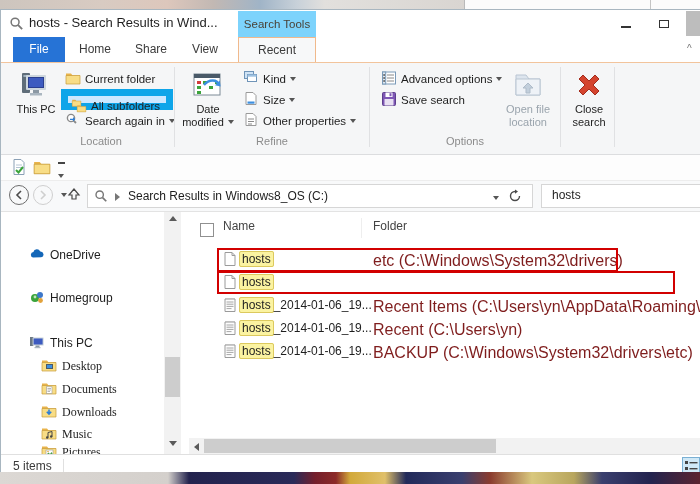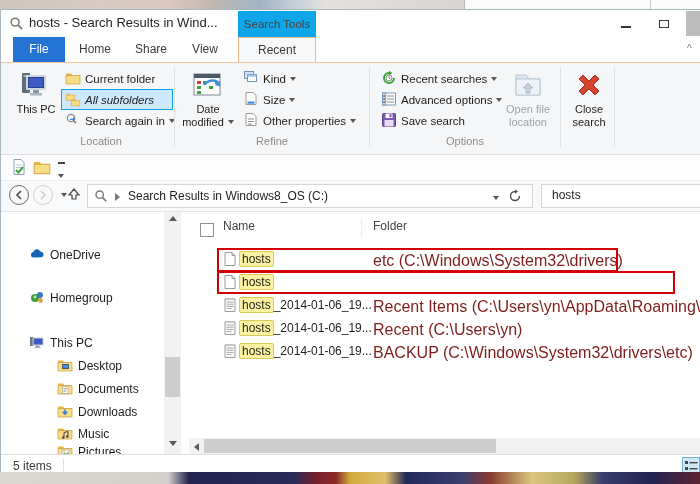--- a/index.html
+++ b/index.html
@@ -13,21 +13,21 @@
   .desk-bottom{position:absolute;left:0;top:472px;width:700px;height:12px;
     background:linear-gradient(90deg,#dcd8d4 0%,#d4d0cc 24%,#23234e 27%,#2a2a58 42%,#741f2c 45%,#8c2a28 48%,#d2a93a 50%,#e0c06a 55%,#222a5a 58%,#3a3f6e 66%,#8a3b2e 70%,#d9c87e 76%,#b8a65e 82%,#3a3f6e 86%,#23234e 93%,#5b2430 100%);}
 
   
   .win{position:absolute;left:0;top:9px;width:700px;height:463px;background:#fff;border:1px solid #a8b6c0;border-right:none;box-sizing:border-box;}
 
   
   .titlebar{position:relative;height:27px;background:#fff;}
   .title-ic{position:absolute;left:8px;top:6px;width:15px;height:15px;}
   .title-text{position:absolute;left:28px;top:5px;font-size:13px;color:#1e1e1e;white-space:nowrap;max-width:205px;overflow:hidden;}
-  .ctx-tab{position:absolute;left:237px;top:1px;width:78px;height:26px;background:#0ea5e9;
+  .ctx-tab{position:absolute;left:237px;top:1px;width:78px;height:26px;background:#7dd3fc;
            font-size:11.5px;color:#4a4237;text-align:center;line-height:26px;}
   .cap-btn{position:absolute;top:4px;width:26px;height:19px;text-align:center;cursor:default;}
   .cap-min{left:612px;}
   .cap-min i{display:inline-block;width:10px;height:2px;background:#333;margin-top:12px;}
   .cap-max{left:650px;}
   .cap-max i{display:inline-block;width:10px;height:8px;border:1.5px solid #333;margin-top:5px;box-sizing:border-box;background:#fff;}
   .cap-close-cut{position:absolute;left:685px;top:1px;width:15px;height:25px;background:#bdbdbd;}
 
   
   .tabrow{position:relative;height:25px;background:#fff;border-bottom:1px solid #f2c49c;}
@@ -40,21 +40,21 @@
   .rib-collapse{position:absolute;left:686px;top:6px;font-size:10px;color:#777;}
 
   
   .ribbon{position:relative;height:91px;background:#f5f6f7;border-bottom:1px solid #dcdddf;}
   .bigbtn{position:absolute;top:3px;height:74px;text-align:center;font-size:11px;line-height:13px;color:#1e1e1e;cursor:default;}
   .bigbtn .bico{display:block;margin:3px auto 2px auto;width:32px;height:32px;}
   .bigbtn.disabled{color:#9aa4ad;}
   .stack{position:absolute;top:5px;}
   .sbtn{position:relative;height:21px;line-height:21px;font-size:11.5px;color:#1e1e1e;white-space:nowrap;padding:0 4px 0 3px;border:1px solid transparent;box-sizing:border-box;cursor:default;}
   .sbtn .ic16{display:inline-block;width:16px;height:16px;vertical-align:-3px;margin-right:4px;}
-  .sbtn.sel{background:#cde8ff;border:1px solid #0ea5e9;font-style:italic;}
+  .sbtn.sel{background:#cde8ff;border:7px solid #0ea5e9;}
   .caret{display:inline-block;width:0;height:0;border-left:3.5px solid transparent;border-right:3.5px solid transparent;border-top:4px solid #555;margin-left:4px;vertical-align:2px;}
   .grp-label{position:absolute;top:72px;font-size:11px;color:#8b8b8b;text-align:center;cursor:default;}
   .grp-sep{position:absolute;top:4px;width:1px;height:80px;background:#e0e1e3;}
 
   
   .qatrow{position:relative;height:25px;background:#fdfdfd;border-bottom:1px solid #ededed;}
   .qat-ic{position:absolute;top:3px;width:20px;height:18px;cursor:default;}
   .qat-custom{position:absolute;left:54px;top:4px;width:12px;text-align:center;}
   .qat-custom .bar{display:block;width:7px;height:1.5px;background:#444;margin:3px auto 2px auto;}
   .qat-custom .caret{margin-left:0;}
@@ -75,21 +75,21 @@
   .addr-chev{position:absolute;right:28px;top:3px;width:20px;height:16px;text-align:center;cursor:default;}
   .addr-refresh{position:absolute;right:4px;top:2px;width:20px;height:18px;cursor:default;}
   .searchbox{position:absolute;left:540px;top:3px;width:161px;height:24px;background:#fff;border:1px solid #d6d6d6;box-sizing:border-box;}
   .searchbox input{position:absolute;left:8px;top:2px;width:130px;border:none;outline:none;font-family:"Liberation Sans",sans-serif;font-size:12px;color:#1e1e1e;background:transparent;}
 
   
   .main{position:relative;height:242px;background:#fff;}
   .side-item{position:absolute;left:0;width:160px;height:20px;line-height:20px;font-size:12px;color:#1e1e1e;white-space:nowrap;cursor:default;}
   .side-item .ic16{display:inline-block;width:16px;height:16px;vertical-align:-3px;margin-right:5px;}
   .lv0{padding-left:28px;}
-  .lv1{padding-left:56px;}
+  .lv1{padding-left:40px;font-family:Liberation Serif, serif;}
 
   .vscroll{position:absolute;left:163px;top:0;width:17px;height:242px;background:#f2f2f2;}
   .vthumb{position:absolute;left:1px;top:145px;width:15px;height:40px;background:#cdcdcd;}
   .sarrow{position:absolute;left:0;width:17px;height:17px;text-align:center;line-height:17px;color:#5a5a5a;font-size:9px;cursor:default;}
   .tri-up{display:inline-block;width:0;height:0;border-left:4px solid transparent;border-right:4px solid transparent;border-bottom:5px solid #5a5a5a;margin-bottom:2px;}
   .tri-dn{display:inline-block;width:0;height:0;border-left:4px solid transparent;border-right:4px solid transparent;border-top:5px solid #5a5a5a;margin-bottom:2px;}
   .tri-lf{display:inline-block;width:0;height:0;border-top:4px solid transparent;border-bottom:4px solid transparent;border-right:5px solid #5a5a5a;}
 
   
   .hdr-check{position:absolute;left:199px;top:11px;width:12px;height:12px;border:1px solid #909090;background:#fff;cursor:default;}
@@ -214,26 +214,20 @@
                 <path d="M3 1.5h7l3 3v9H3z" fill="#fff" stroke="#9a9a9a"></path>
                 <line x1="5" y1="7" x2="11" y2="7" stroke="#8a8a8a"></line>
                 <line x1="5" y1="9.5" x2="11" y2="9.5" stroke="#8a8a8a"></line>
                 <line x1="5" y1="12" x2="9" y2="12" stroke="#8a8a8a"></line>
               </svg></span><span>Other properties</span><span class="caret"></span></div>
         </div>
       <div class="grp-label" style="left:177px;width:188px;">Refine</div>
       <div class="grp-sep" style="left:368px;"></div>
 
       <div class="stack" style="left:376px;width:118px;">
-          <div class="sbtn"><span class="ic16"><svg width="100%" height="100%" viewBox="0 0 16 16">
-                <path d="M13 8 A5 5 0 1 1 8 3" fill="none" stroke="#3ba43b" stroke-width="2"></path>
-                <path d="M8 0.8 L11.3 3 L8 5.4 Z" fill="#3ba43b"></path>
-                <circle cx="8" cy="8" r="3" fill="#fff" stroke="#888"></circle>
-                <path d="M8 6.2 V8 L9.4 8.9" fill="none" stroke="#555" stroke-width="0.9"></path>
-              </svg></span><span>Recent searches</span><span class="caret"></span></div>
           <div class="sbtn"><span class="ic16"><svg width="100%" height="100%" viewBox="0 0 16 16">
                 <rect x="1.5" y="2" width="13" height="12" fill="#fff" stroke="#7a9ab8"></rect>
                 <rect x="1.5" y="2" width="3.2" height="12" fill="#dfe9f3" stroke="#7a9ab8"></rect>
                 <circle cx="3.1" cy="5" r="0.9" fill="#555"></circle>
                 <circle cx="3.1" cy="8" r="0.9" fill="#555"></circle>
                 <circle cx="3.1" cy="11" r="0.9" fill="#555"></circle>
                 <line x1="6" y1="5" x2="13" y2="5" stroke="#888"></line>
                 <line x1="6" y1="8" x2="13" y2="8" stroke="#888"></line>
                 <line x1="6" y1="11" x2="13" y2="11" stroke="#888"></line>
               </svg></span><span>Advanced options</span><span class="caret"></span></div>

